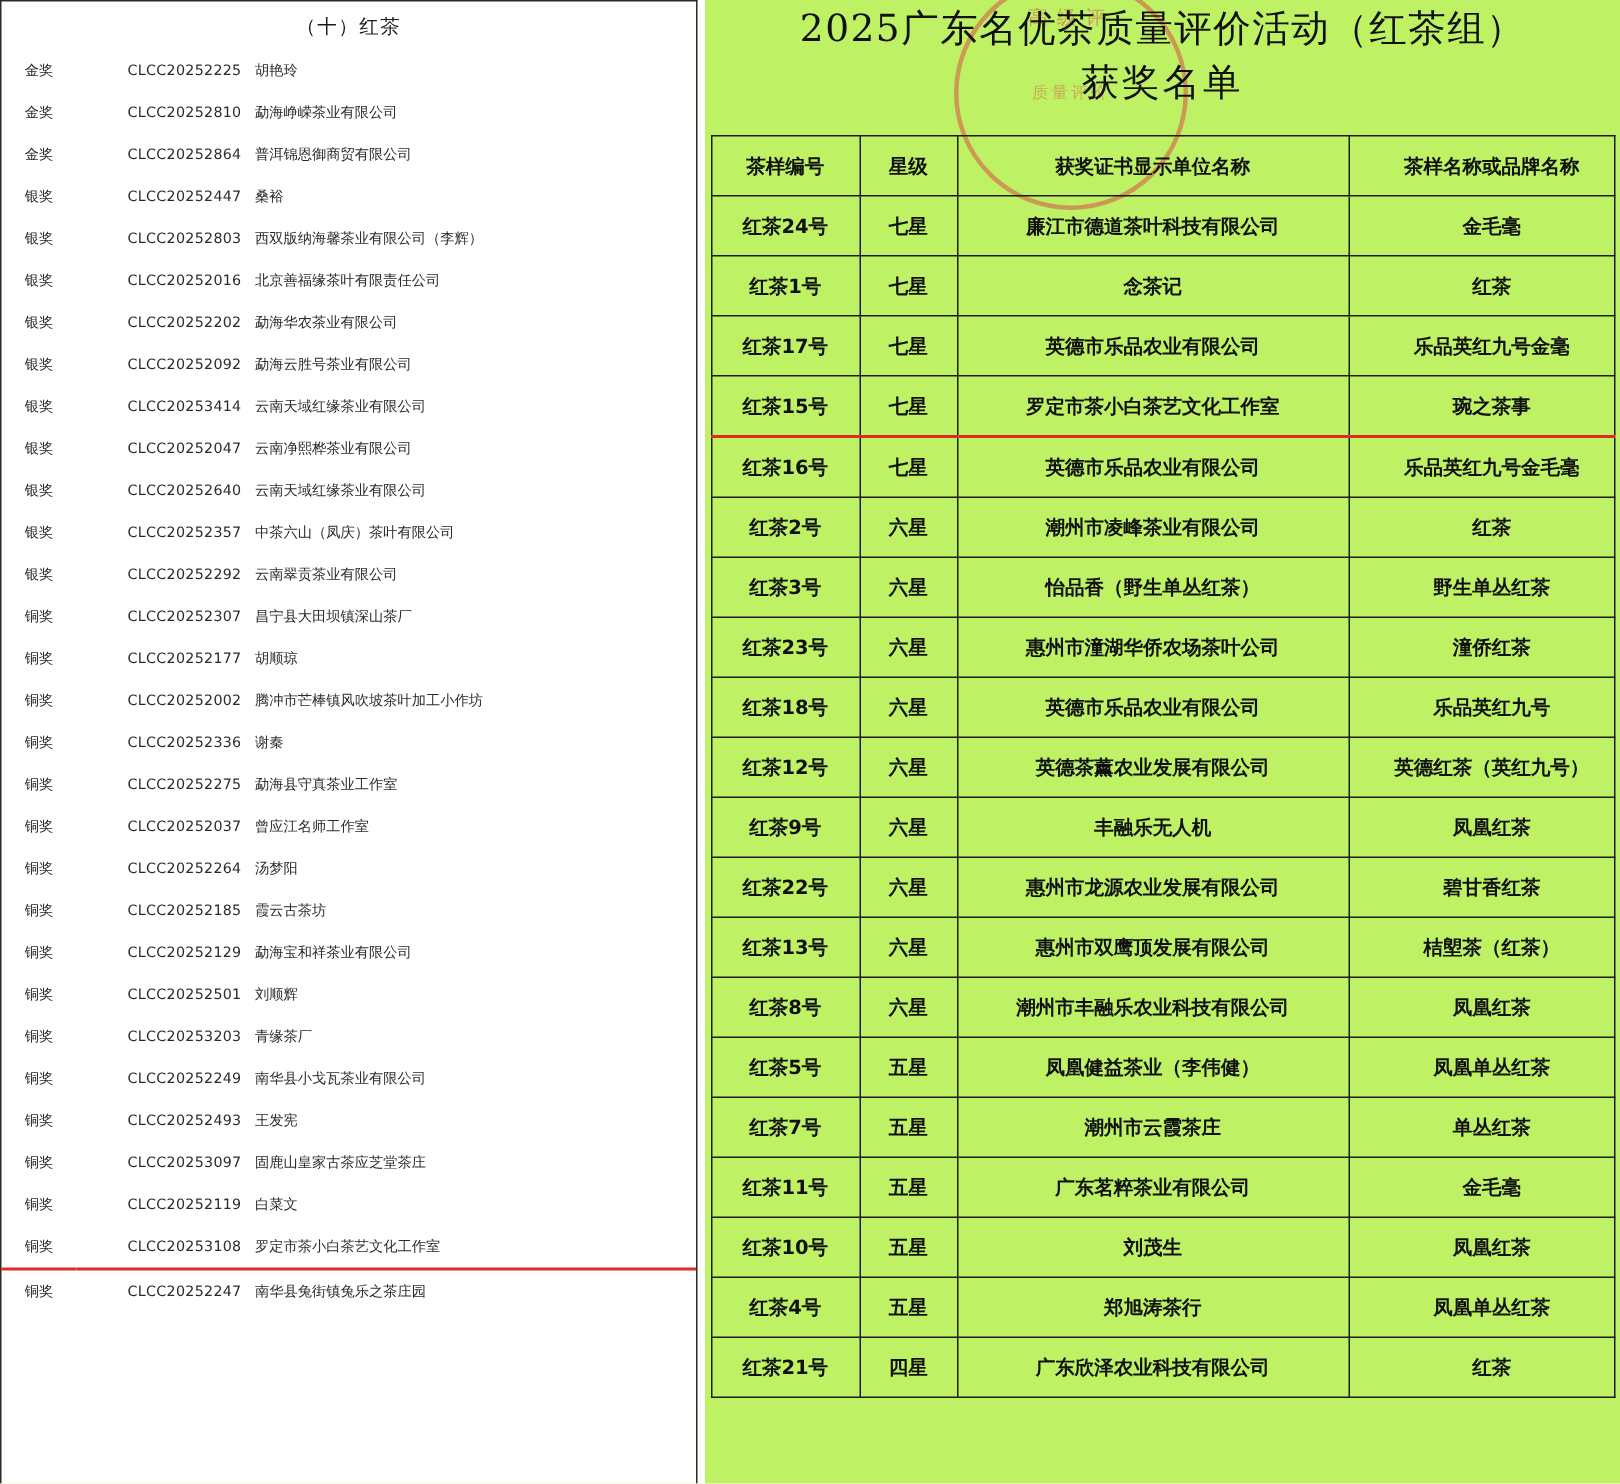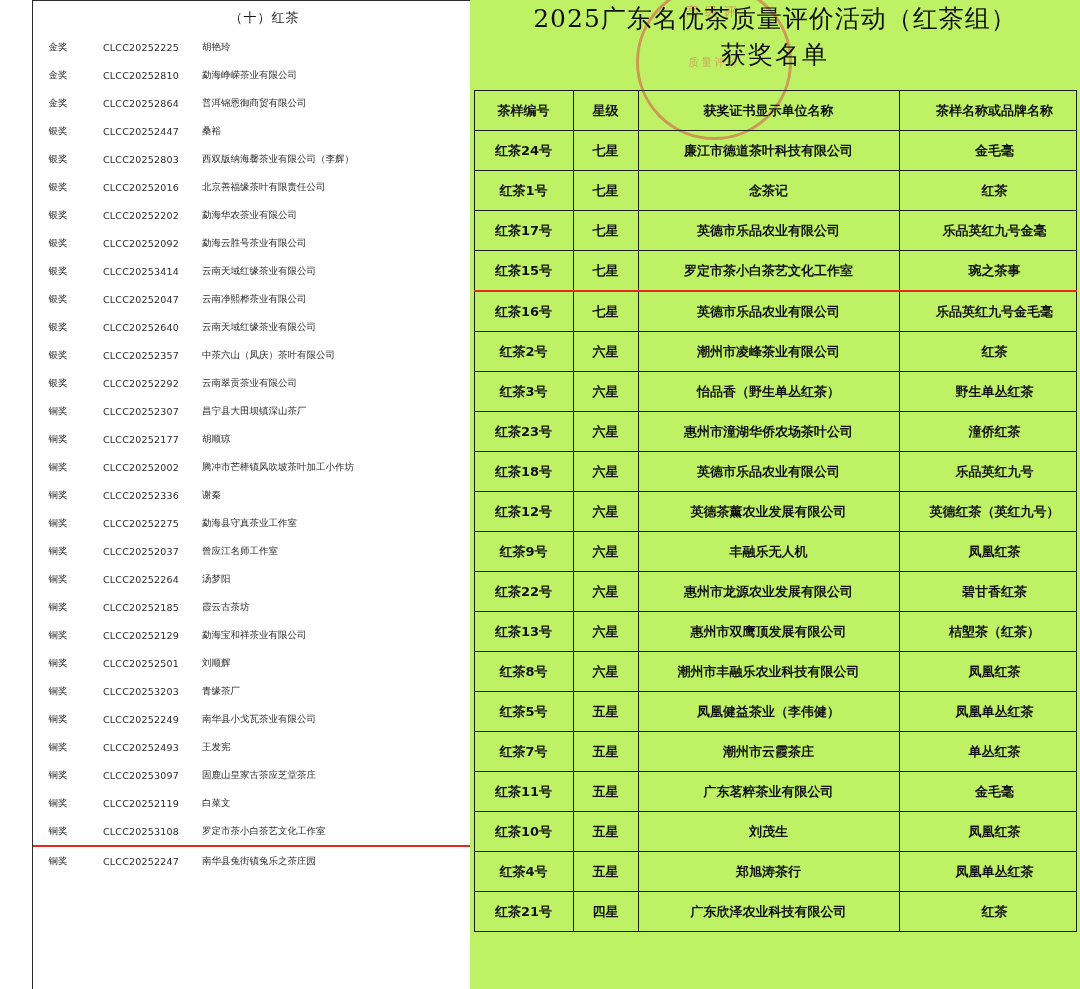--- a/index.html
+++ b/index.html
@@ -20,21 +20,20 @@
     position: absolute;
     left: 0;
     top: 0;
     width: 465px;
     height: 989px;
     box-sizing: border-box;
     border-left: 1px solid #2b2b2b;
     border-right: 1px solid #2b2b2b;
     border-top: 1px solid #2b2b2b;
     background: #fff;
-    margin-left: 32px;
   }
   #left-title {
     text-align: center;
     font-size: 13px;
     color: #1a1a1a;
     padding: 8px 0 6px 0;
     letter-spacing: 1px;
     font-family: "DejaVu Sans", sans-serif;
   }
   .left-table {
@@ -52,21 +51,21 @@
     overflow: hidden;
   }
   .col-award {
     width: 48px;
     text-align: center;
     color: #d0302a;
     font-size: 10px;
   }
   .col-code {
     width: 104px;
-    text-align: center;
+    text-align: right;
     padding-left: 6px;
     color: #3a3a3a;
     font-size: 9px;
     letter-spacing: 0.2px;
   }
   .col-name {
     text-align: left;
     padding-left: 8px;
     color: #2b2b2b;
     font-size: 9.5px;

